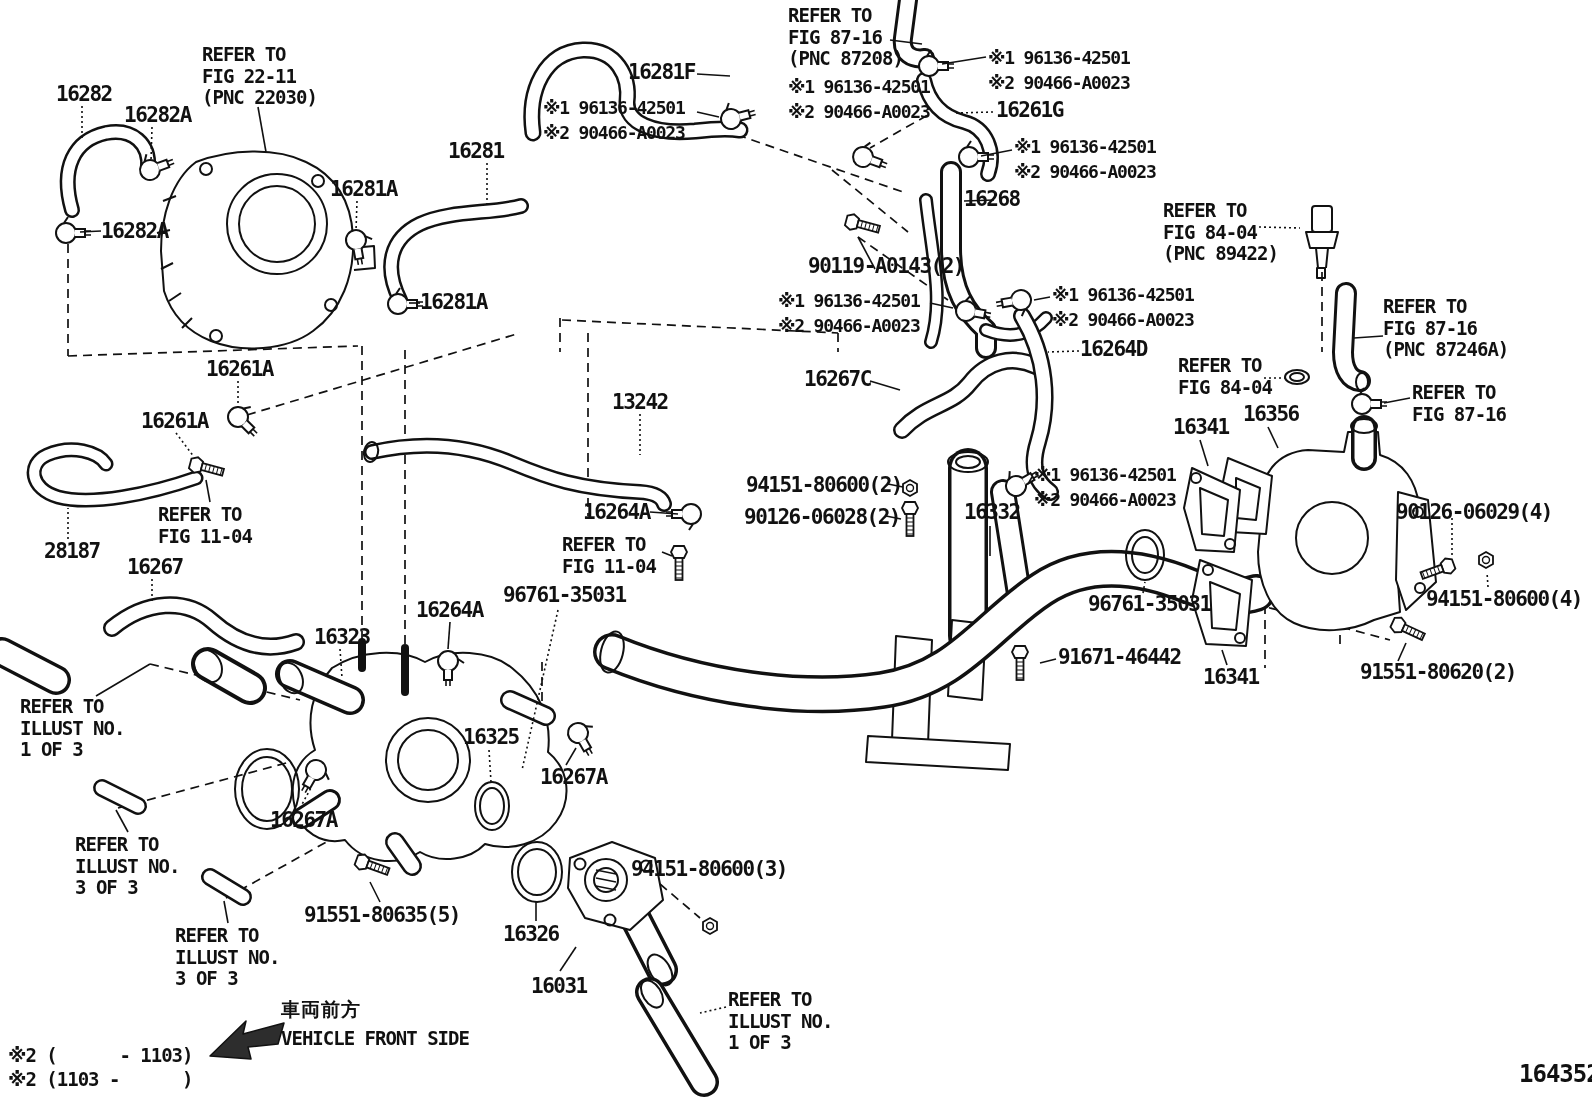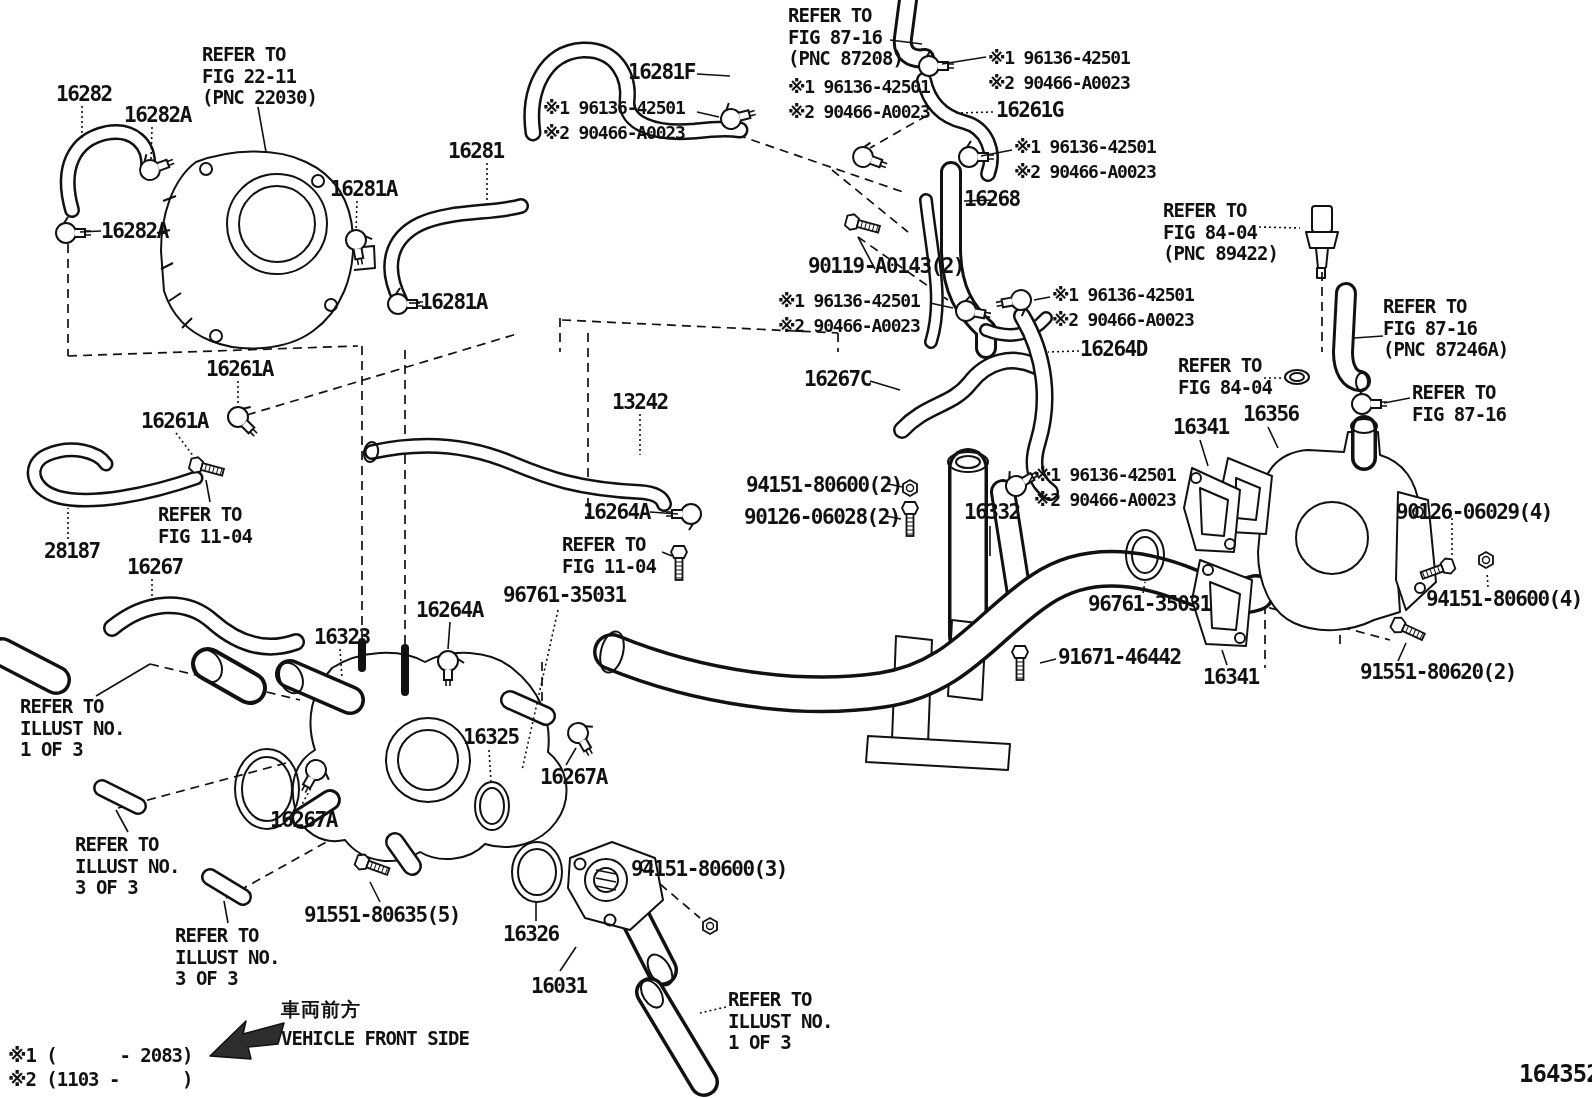--- a/index.html
+++ b/index.html
@@ -412,17 +412,17 @@
 <div class="lbl p" style="left:503px;top:924px">16326</div>
 <div class="lbl r" style="left:175px;top:925px">REFER TO
 ILLUST NO.
 3 OF 3</div>
 <div class="lbl p" style="left:531px;top:976px">16031</div>
 <div class="lbl r" style="left:728px;top:989px">REFER TO
 ILLUST NO.
 1 OF 3</div>
 <div class="lbl jp" style="left:281px;top:999px">車両前方</div>
 <div class="lbl r" style="left:281px;top:1028px">VEHICLE FRONT SIDE</div>
-<div class="lbl n" style="left:8px;top:1045px">※1 (      - 2083)</div>
+<div class="lbl n" style="left:8px;top:1045px">※2 (      - 1103)</div>
 <div class="lbl n" style="left:8px;top:1069px">※2 (1103 -      )</div>
 <div class="lbl code" style="left:1498px;top:1064px">164352B</div>
 
 </div>
 
 </body></html>

